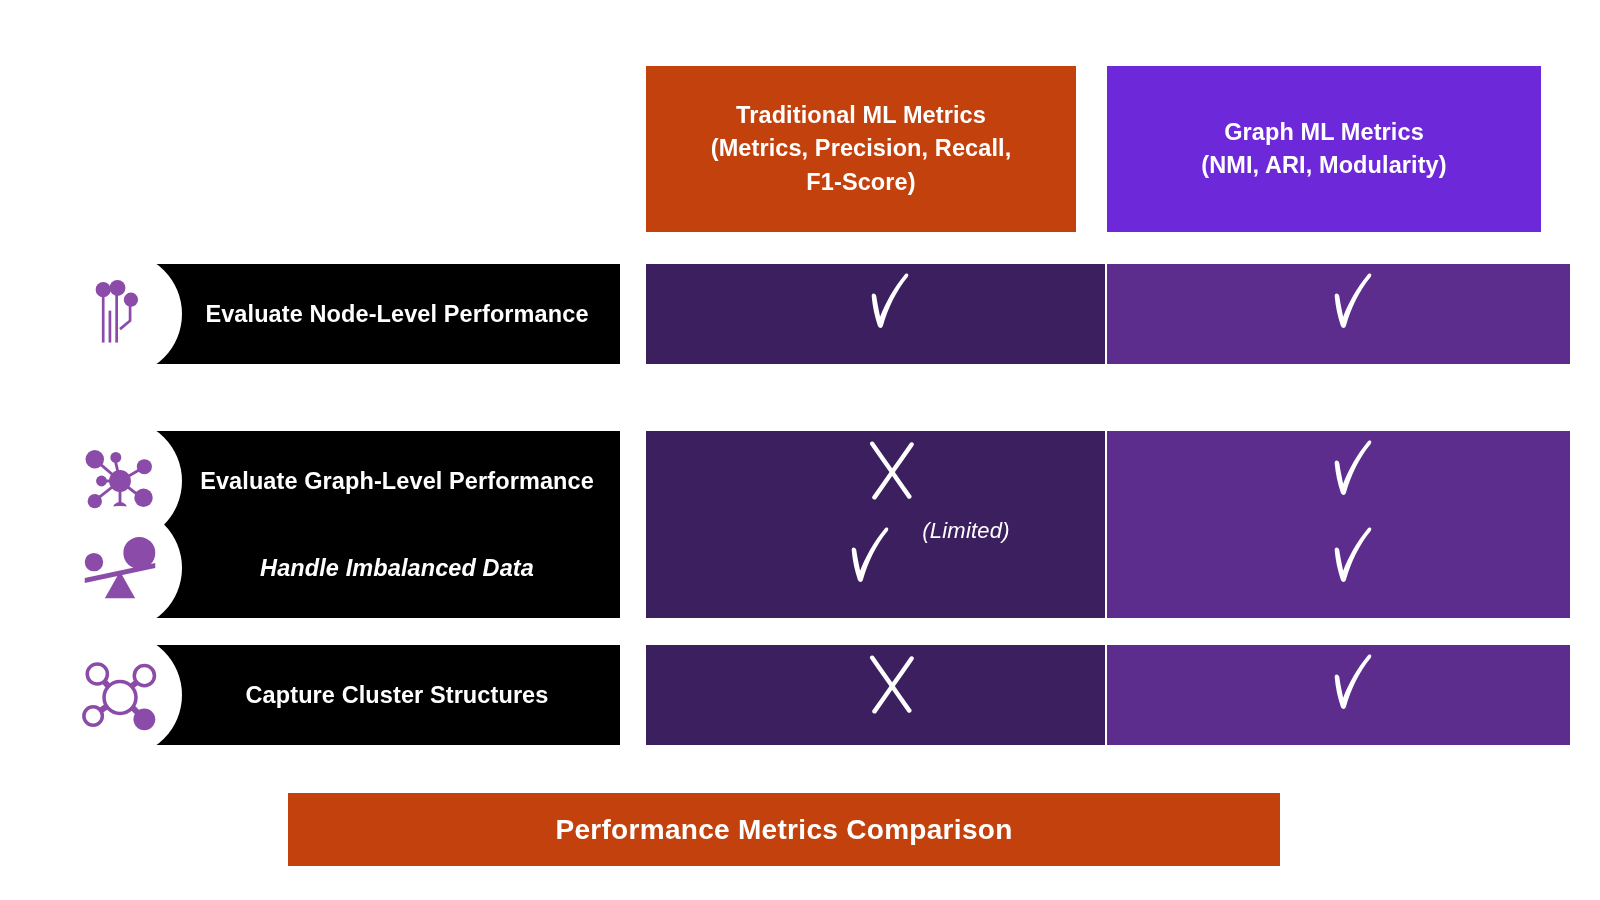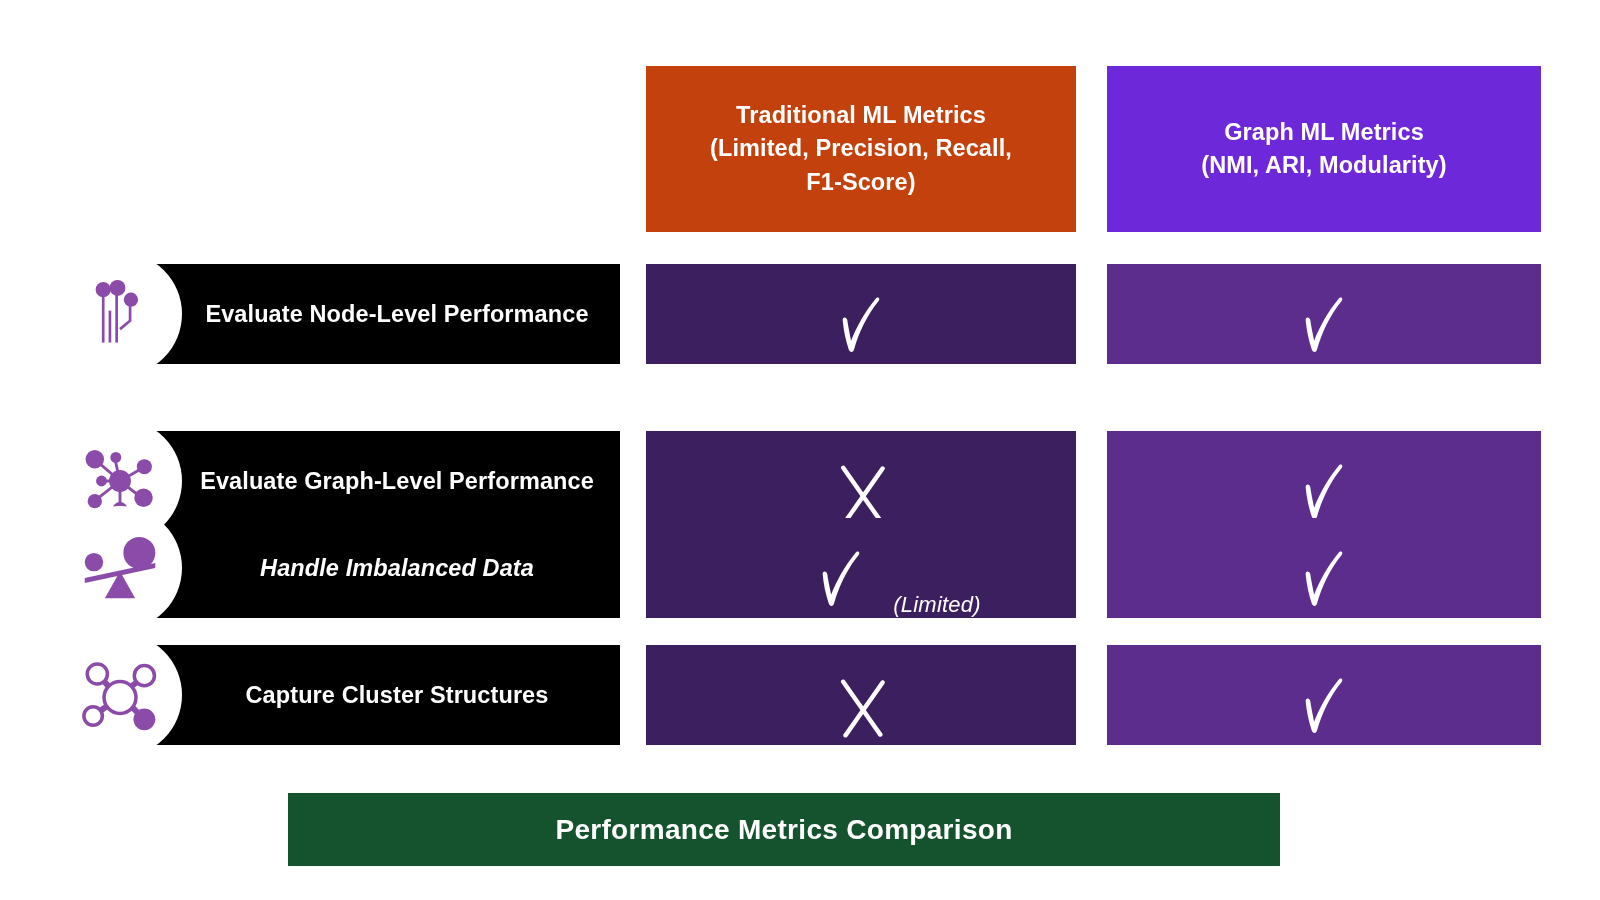--- a/index.html
+++ b/index.html
@@ -107,23 +107,24 @@
     height: 84px;
     overflow: visible;
   }
 
   
   .cell {
     position: absolute;
     top: 0;
     height: 100px;
     display: flex;
-    align-items: flex-end;
+    align-items: flex-start;
     justify-content: center;
     gap: 14px;
+    padding-left: 29px;
   }
   .cell-1 {
     left: 646px;
     width: 430px;
     background: #3c1f5e;
   }
   .cell-2 {
     left: 1107px;
     width: 434px;
     background: #5d2d8e;
@@ -145,41 +146,41 @@
   .cell.has-note .mark { margin-left: 96px; }
   .cell.has-note .note { margin-right: 34px; }
 
   
   #footer-banner {
     position: absolute;
     left: 288px;
     top: 793px;
     width: 992px;
     height: 73px;
-    background: #14532d;
+    background: #c2410c;
     display: flex;
     align-items: center;
     justify-content: center;
   }
   #footer-banner .footer-text {
     color: #ffffff;
     font-size: 28px;
     font-weight: bold;
     letter-spacing: 0.3px;
   }
 </style>
 </head>
 <body>
 
 <div id="infographic">
 
   <div class="col-header" id="col-header-1">
     <div class="hdr-text">
       <span>Traditional ML Metrics</span><br>
-      <span>(Limited, Precision, Recall,</span><br>
+      <span>(Metrics, Precision, Recall,</span><br>
       <span>F1-Score)</span>
     </div>
   </div>
 
   <div class="col-header" id="col-header-2">
     <div class="hdr-text">
       <span>Graph ML Metrics</span><br>
       <span>(NMI, ARI, Modularity)</span>
     </div>
   </div>

